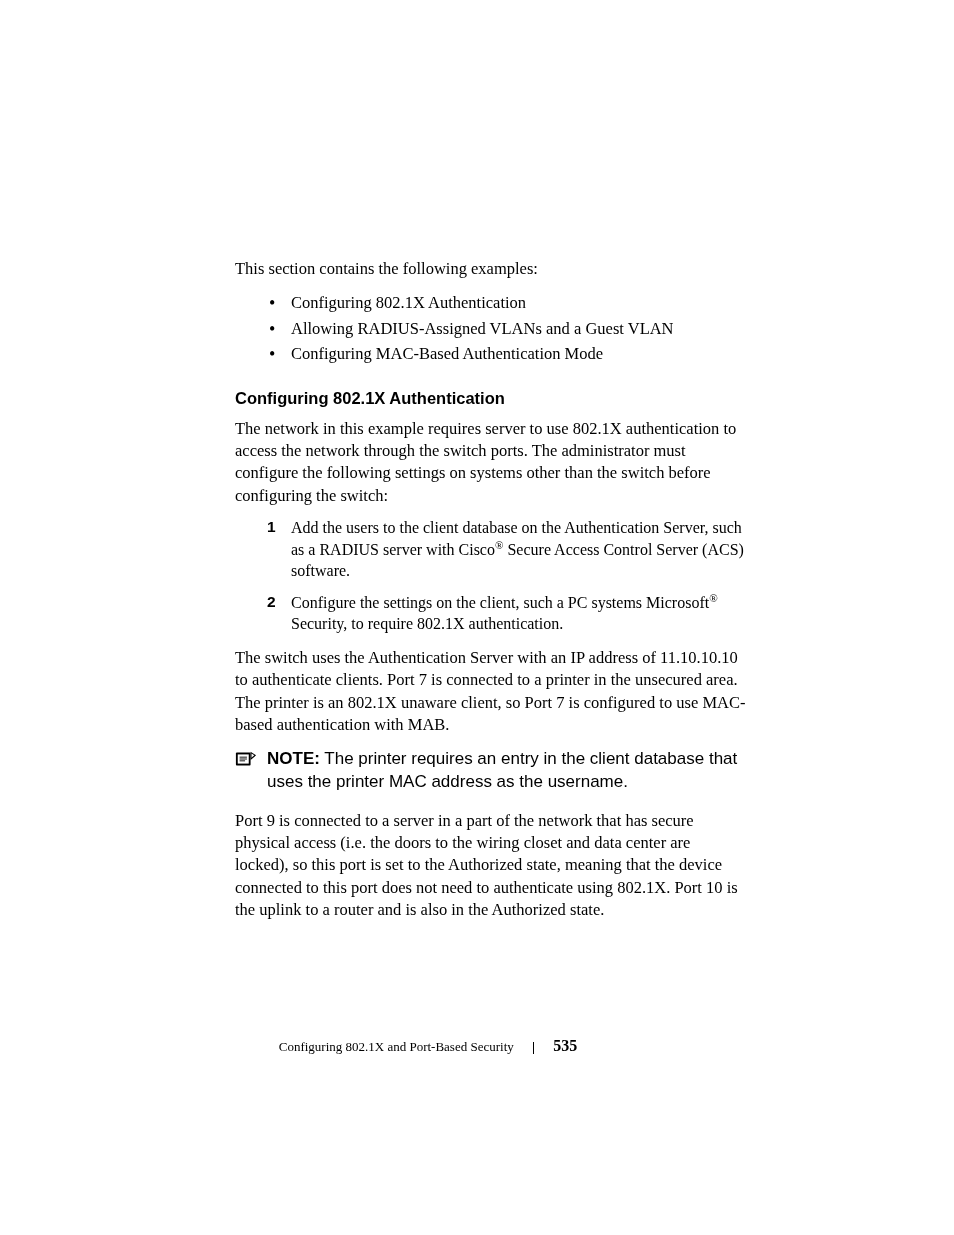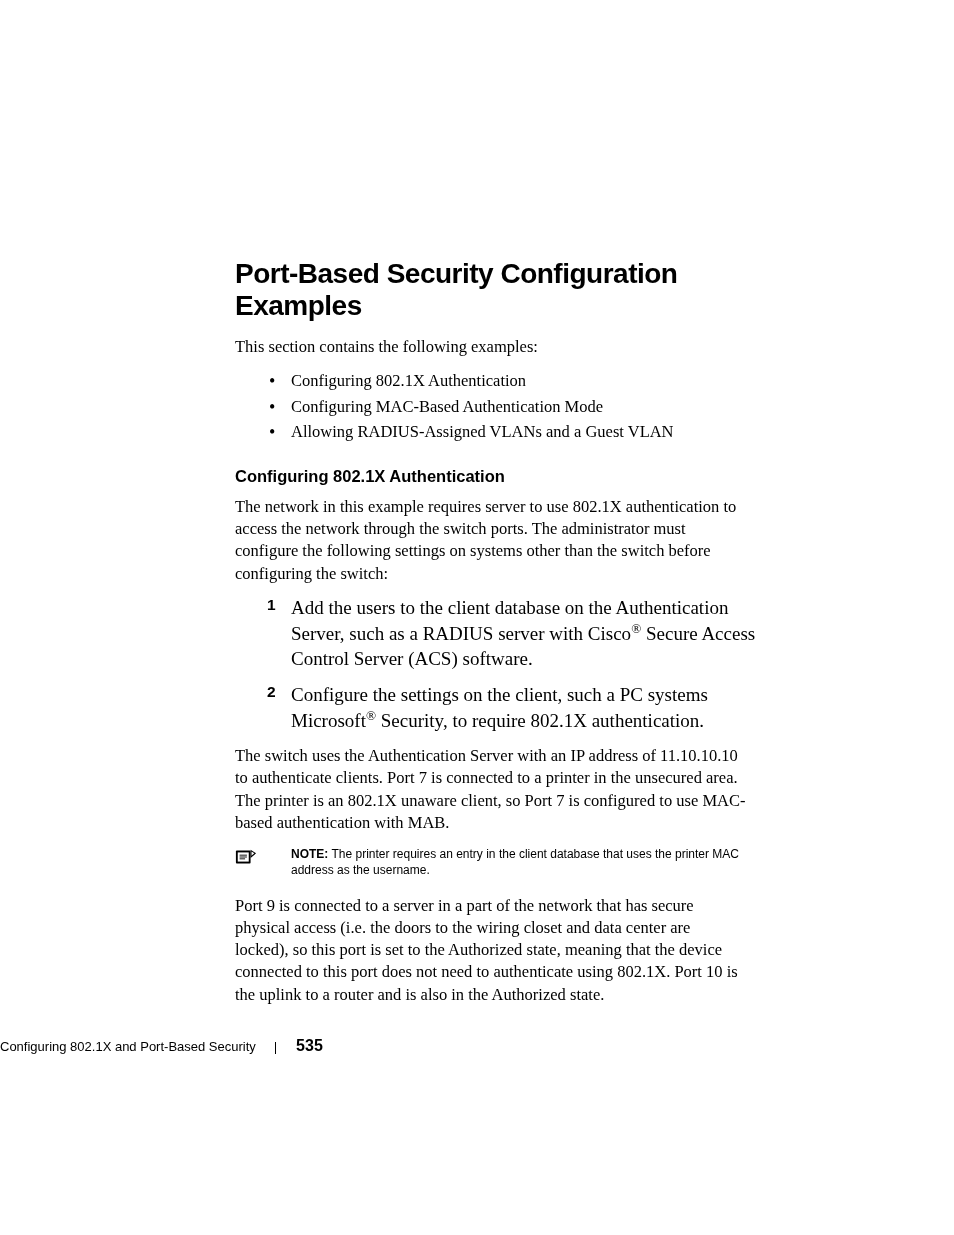--- a/index.html
+++ b/index.html
@@ -57,21 +57,21 @@
   }
   .ordered-list {
     list-style: none;
     counter-reset: step;
     padding: 0 0 0 32px;
     margin: 6px 0 12px 0;
   }
   .ordered-list li {
     position: relative;
     counter-increment: step;
-    font-size: 19px;
+    font-size: 16px;
     line-height: 1.35;
     padding-left: 24px;
     margin-bottom: 10px;
   }
   .ordered-list li::before {
     content: counter(step);
     position: absolute;
     left: 0;
     top: 0;
     font-family: 'Helvetica Neue', Arial, sans-serif;
@@ -91,61 +91,60 @@
   }
   .note-icon {
     flex: 0 0 auto;
     width: 22px;
     height: 20px;
     margin-top: 1px;
   }
   .note-icon svg { width: 100%; height: 100%; display: block; }
   .note-text {
     font-family: 'Helvetica Neue', Arial, sans-serif;
-    font-size: 12px;
+    font-size: 17px;
     line-height: 1.35;
-    margin-left: 24px;
   }
   .note-label {
     font-weight: 700;
   }
   .footer {
     position: absolute;
     bottom: 180px;
     left: 0;
     width: 856px;
-    font-family: Liberation Sans, sans-serif;
+    text-align: center;
+    font-family: Liberation Serif, serif;
     font-size: 13px;
   }
   .footer-sep {
     display: inline-block;
     vertical-align: middle;
     width: 1px;
     height: 12px;
     background: #000;
     margin: 0 16px;
   }
   .footer-page {
     font-weight: 700;
     font-size: 16px;
   }
 </style>
 </head>
 <body>
 
 <div class="page">
 
-  <h1 class="heading">Port-Based Security Configuration Examples</h1>
 
   <p class="body-text">This section contains the following examples:</p>
 
   <ul class="bullet-list">
     <li>Configuring 802.1X Authentication</li>
+    <li>Allowing RADIUS-Assigned VLANs and a Guest VLAN</li>
     <li>Configuring MAC-Based Authentication Mode</li>
-    <li>Allowing RADIUS-Assigned VLANs and a Guest VLAN</li>
   </ul>
 
   <h2 class="subheading">Configuring 802.1X Authentication</h2>
 
   <p class="body-text">The network in this example requires server to use 802.1X authentication to access the network through the switch ports. The administrator must configure the following settings on systems other than the switch before configuring the switch:</p>
 
   <ol class="ordered-list">
     <li>
       <span>Add the users to the client database on the Authentication Server, such as a RADIUS server with Cisco</span><sup>®</sup><span> Secure Access Control Server (ACS) software.</span>
     </li>

